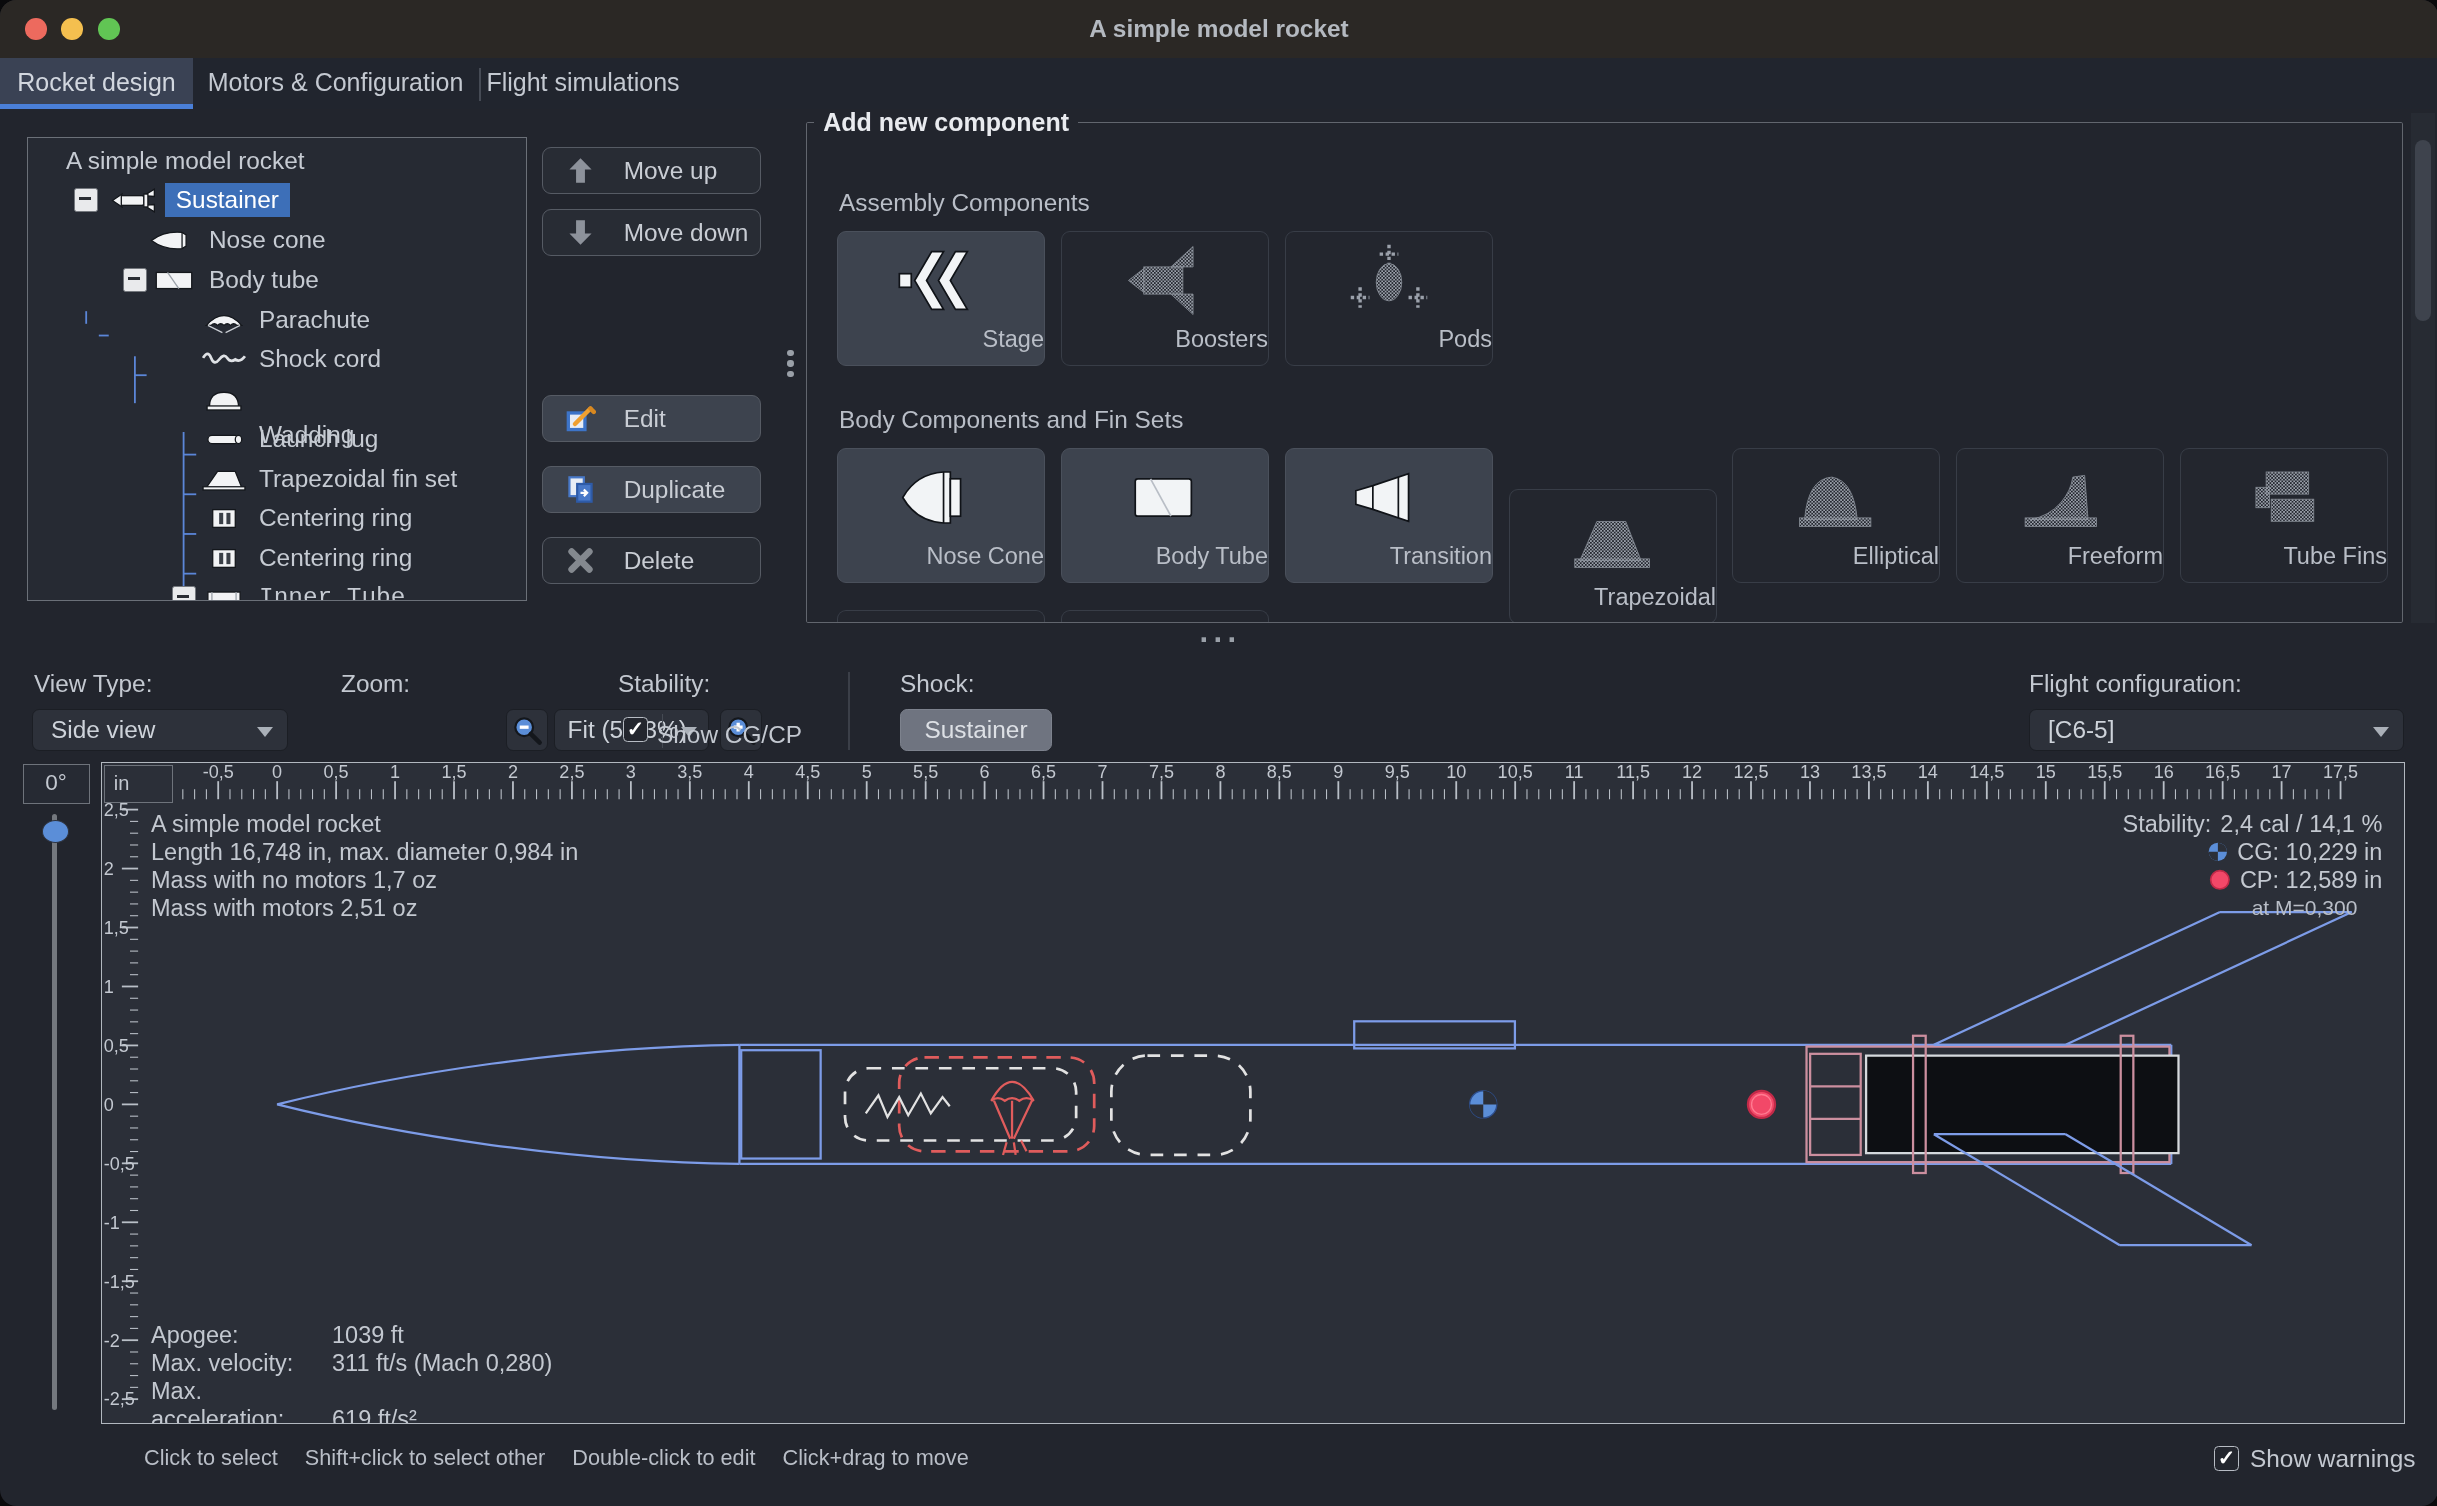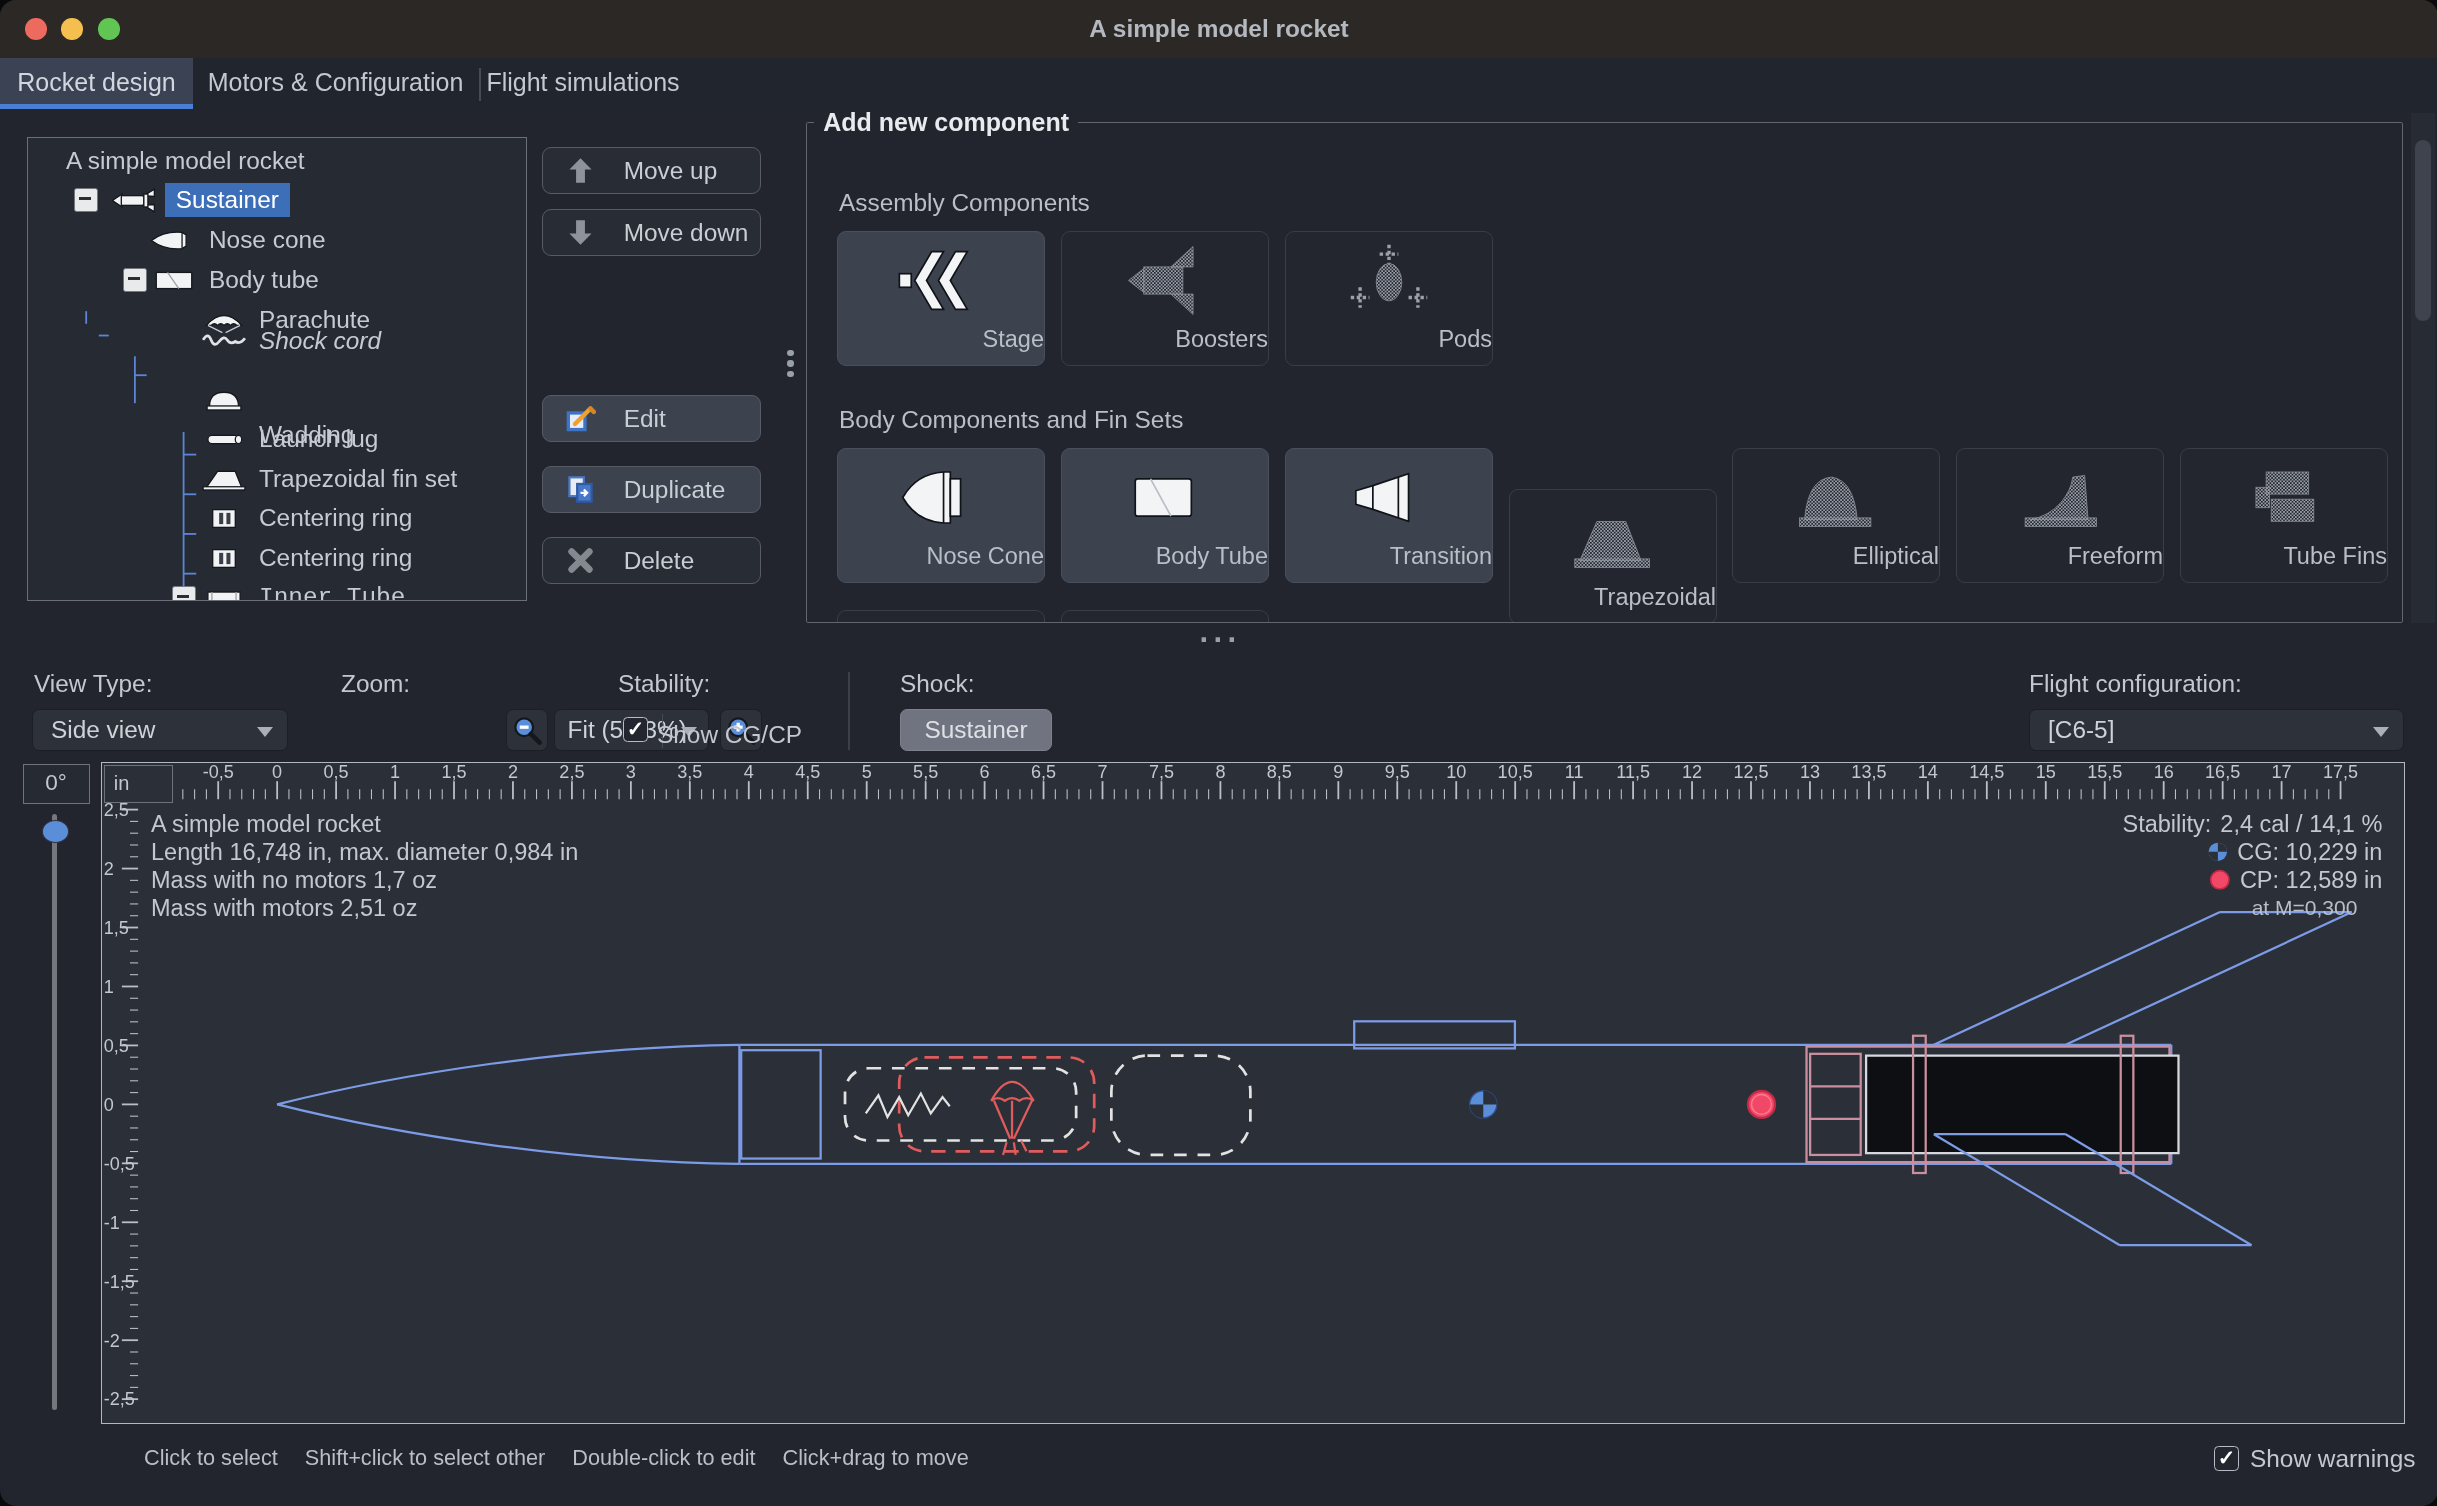--- a/index.html
+++ b/index.html
@@ -162,21 +162,21 @@
             </svg></span>
           <span class="tree-label" style="left: 181px;">Body tube</span>
         </div>
         <div class="tree-row" style="top: 162px;">
           <span class="ticon" style="left: 170px;"><svg width="52" height="29" viewBox="0 0 64 36">
               <path d="M10 24 Q32 0 54 24 L48 24 Q44 20 40 24 Q36 20 32 24 Q28 20 24 24 Q20 20 16 24 Z" fill="#f2f3f5" stroke="#14171c" stroke-width="1.6"></path>
               <path d="M12 24 L30 33 M52 24 L34 33" stroke="#c8ccd2" stroke-width="1.6" fill="none"></path>
             </svg></span>
           <span class="tree-label" style="left: 231px;">Parachute</span>
         </div>
-        <div class="tree-row" style="top: 183px; font-style: italic;">
+        <div class="tree-row" style="top: 201px;">
           <span class="ticon" style="left: 170px;"><svg width="52" height="29" viewBox="0 0 64 36">
               <path d="M6 16 Q12 6 16 16 T26 18 T36 16 T46 18 Q52 22 58 14" stroke="#dfe2e6" stroke-width="3.4" fill="none"></path>
             </svg></span>
           <span class="tree-label" style="left: 231px;">Shock cord</span>
         </div>
         <div class="tree-row" style="top: 241px;">
           <span class="ticon" style="left: 170px;"><svg width="52" height="29" viewBox="0 0 64 36">
               <path d="M14 27 Q14 9 32 9 Q50 9 50 27 Z" fill="#f2f3f5" stroke="#14171c" stroke-width="1.6"></path>
               <rect x="11" y="26" width="42" height="5" fill="#f2f3f5" stroke="#14171c" stroke-width="1.6"></rect>
             </svg></span>
@@ -774,20 +774,25 @@
         </div>
       <div class="line">
         <svg width="21.7" height="21.7" viewBox="0 0 26 26">
           <circle cx="13" cy="13" r="11" fill="#f24868" stroke="#c22a48" stroke-width="2"></circle>
           </svg>
         <span><span>CP:</span>
         <span>12,589 in</span></span>
         </div>
       <div class="line mach">at M=0,300</div>
     </div>
+    <div class="fstats" id="flight-stats">
+        <div><span class="lab">Apogee:</span><span>1039 ft</span></div>
+        <div><span class="lab">Max. velocity:</span><span>311 ft/s  (Mach 0,280)</span></div>
+        <div><span class="lab">Max. acceleration:</span><span>619 ft/s²</span></div>
+      </div>
   </div>
 
   <div class="hints" id="hints"><span>Click to select</span><span>Shift+click to select other</span><span>Double-click to edit</span><span>Click+drag to move</span></div>
   <div class="checkbox" style="left:2214px;top:1446px">✓</div>
   <div class="warn-label">Show warnings</div>
 
 </div>
 
 
 </body></html>

